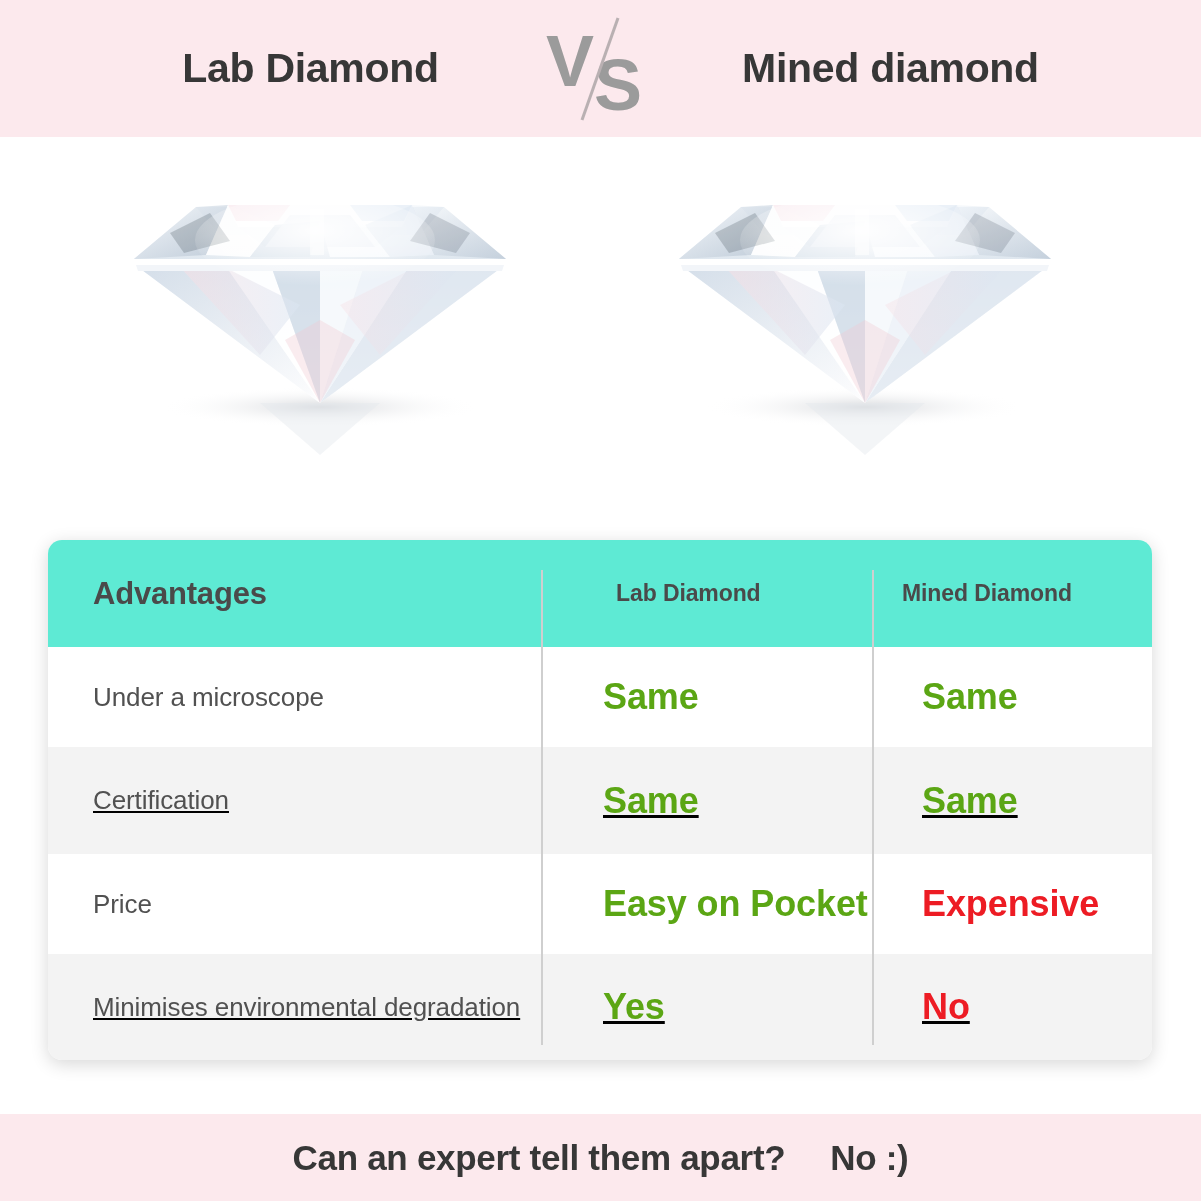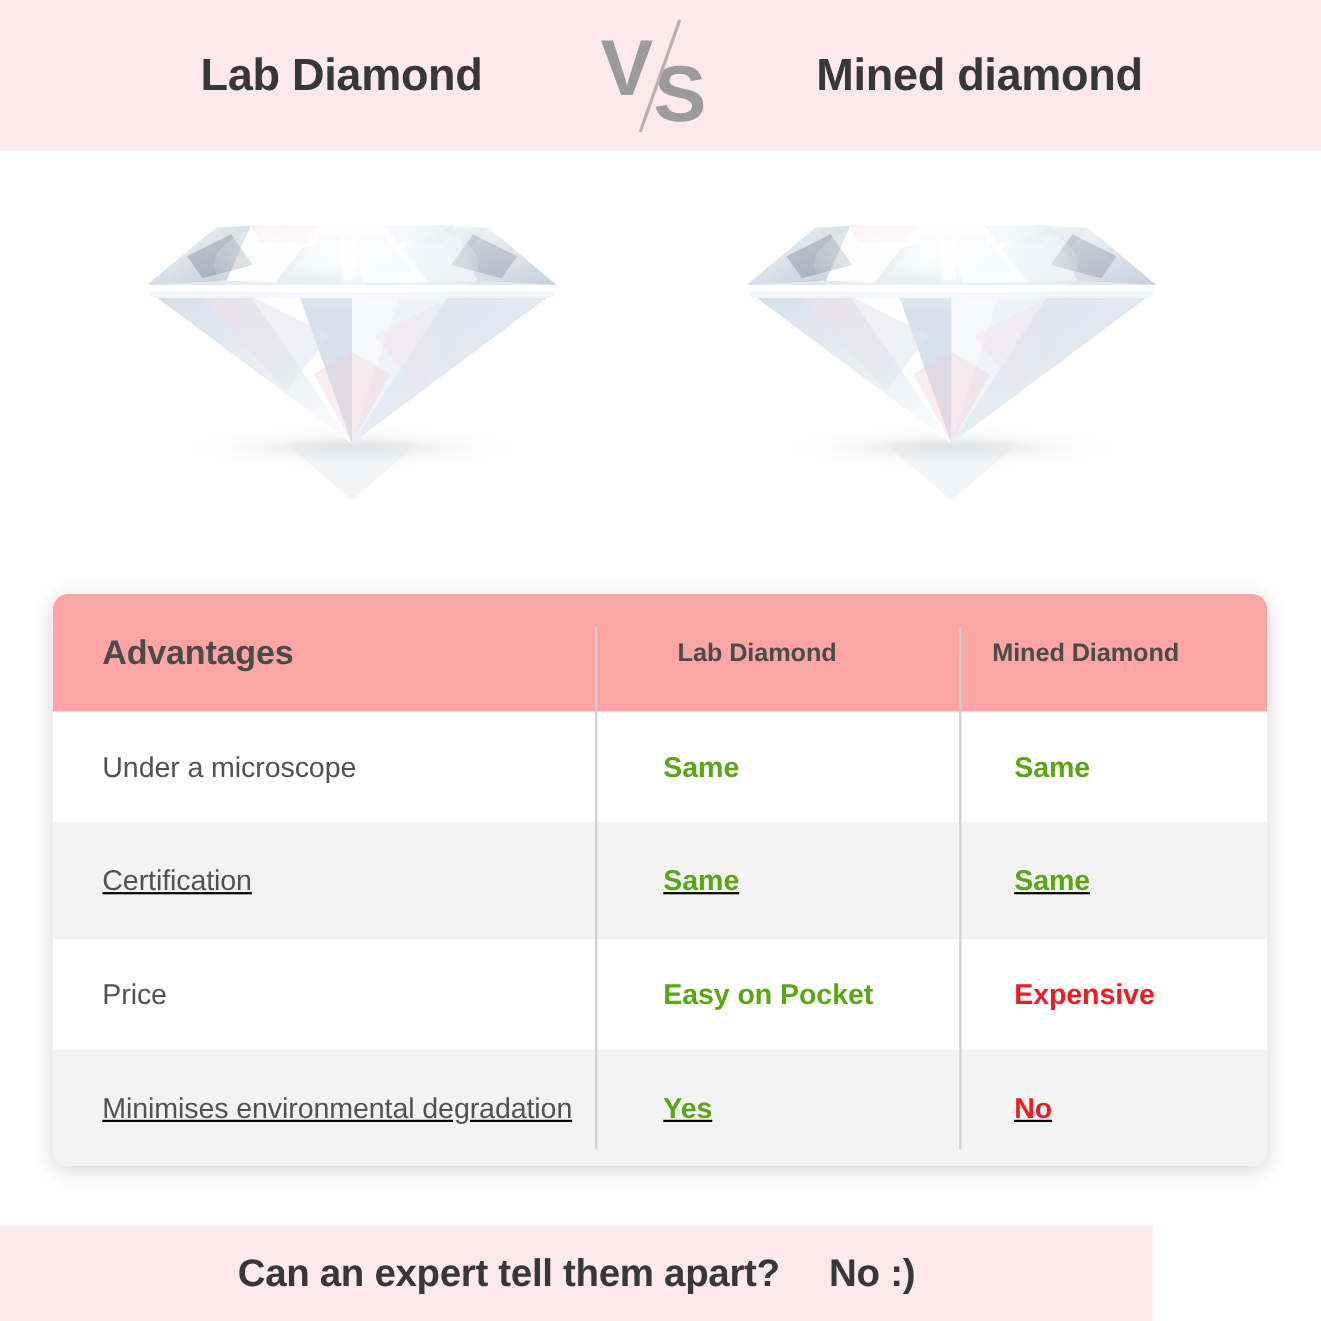--- a/index.html
+++ b/index.html
@@ -95,21 +95,21 @@
     align-items: center;
     box-sizing: border-box;
   }
   .row .c0 { width: 493px; box-sizing: border-box; padding-left: 45px; }
   .row .c1 { width: 331px; box-sizing: border-box; padding-left: 62px; }
   .row .c2 { width: 280px; box-sizing: border-box; padding-left: 50px; }
 
   .header-row {
     top: 0;
     height: 107px;
-    background: #fca5a5;
+    background: #5eead4;
   }
   .header-row .c0 {
     font-size: 31px;
     font-weight: bold;
     color: #4a4a4a;
     letter-spacing: -0.2px;
   }
   .header-row .c1, .header-row .c2 {
     font-size: 23px;
     font-weight: bold;
@@ -119,21 +119,21 @@
   .header-row .c1 { padding-left: 75px; }
   .header-row .c2 { padding-left: 30px; }
 
   .body-row .c0 {
     font-size: 26px;
     color: #515151;
     line-height: 1.42;
     letter-spacing: -0.1px;
   }
   .body-row .c1, .body-row .c2 {
-    font-size: 26px;
+    font-size: 36px;
     font-weight: bold;
     letter-spacing: -0.1px;
   }
   .body-row.white { background: #ffffff; }
   .body-row.grey  { background: #f3f3f3; text-decoration: underline; }
 
   .val-good { color: #5ba614; }
   .val-bad  { color: #ed1c24; }
 
   .divider {
@@ -144,21 +144,21 @@
     height: 475px;
   }
   .divider.d1 { left: 493px; }
   .divider.d2 { left: 824px; }
 
   
   .bottom-banner {
     position: absolute;
     left: 0;
     top: 1114px;
-    width: 1048px;
+    width: 1201px;
     height: 87px;
     background: #fce9ed;
     display: flex;
     align-items: center;
     justify-content: center;
   }
   .bottom-text {
     font-size: 35px;
     font-weight: bold;
     color: #373737;

